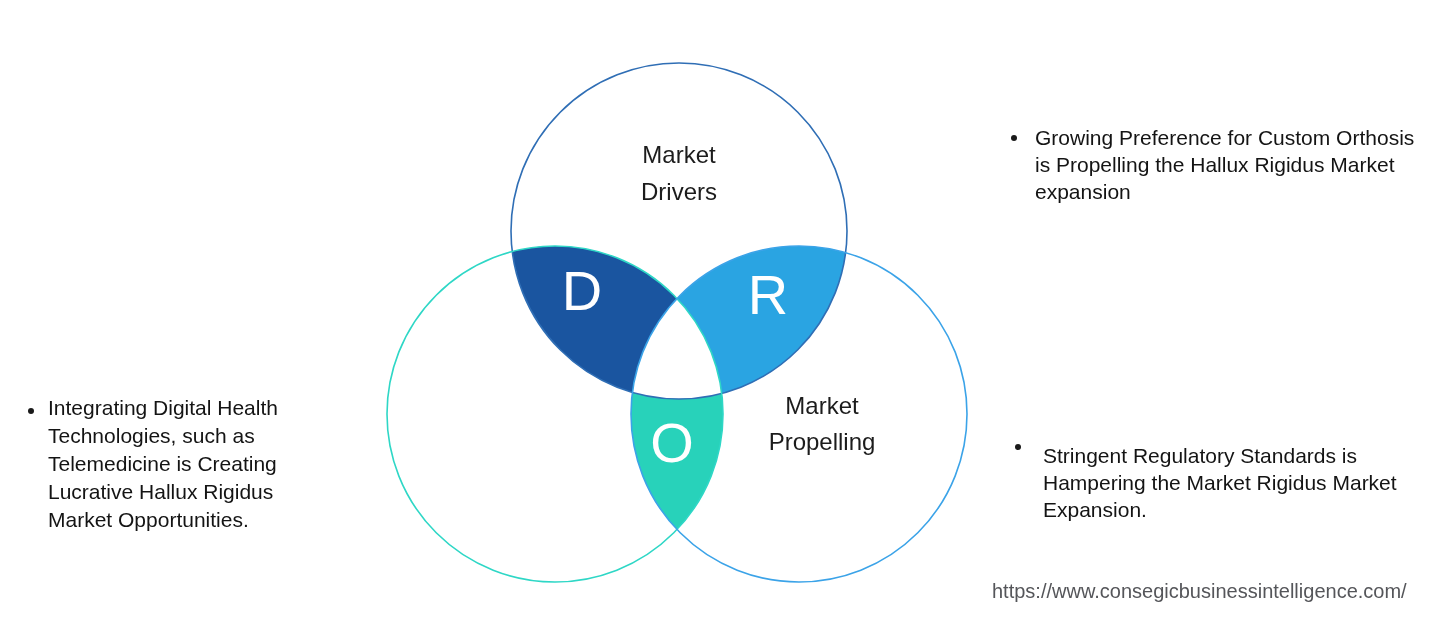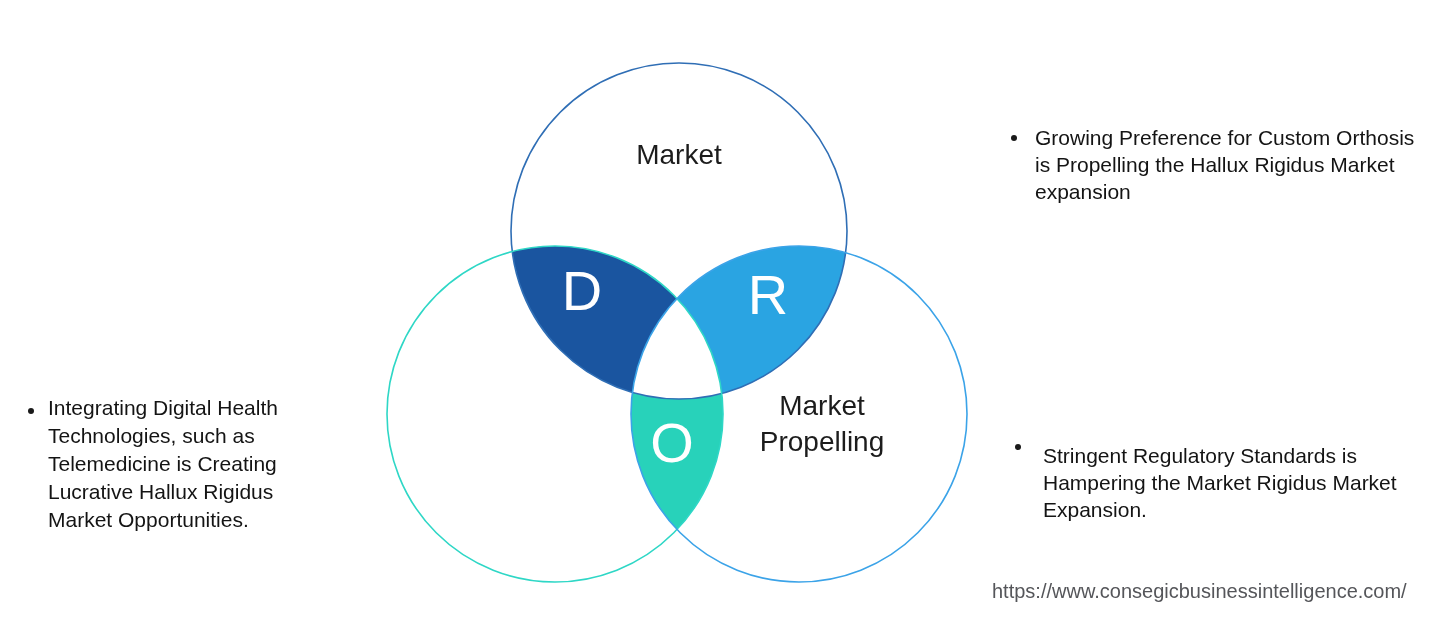--- a/index.html
+++ b/index.html
@@ -21,21 +21,21 @@
     top: 0;
   }
   .lens-letter {
     font-family: "Liberation Sans", sans-serif;
     font-size: 56px;
     font-weight: 400;
   }
   .circle-label {
     position: absolute;
     color: #1c1c1c;
-    font-size: 28px;
+    font-size: 24px;
     font-weight: 400;
     text-align: center;
     line-height: 37px;
     white-space: nowrap;
   }
   .circle-label.two-line { line-height: 36px; }
   .bullet-block {
     position: absolute;
     color: #141414;
     font-size: 21px;
@@ -101,20 +101,21 @@
     <circle cx="555" cy="414" r="168" fill="none" stroke-width="1.6" stroke="#2ed7c6"></circle>
     <circle cx="799" cy="414" r="168" fill="none" stroke-width="1.6" stroke="#3ba3e8"></circle>
 
     <text class="lens-letter" x="582" y="310" text-anchor="middle" fill="#ffffff">D</text>
     <text class="lens-letter" x="768" y="314" text-anchor="middle" fill="#ffffff">R</text>
     <text class="lens-letter" x="672" y="462" text-anchor="middle" fill="#ffffff">O</text>
   </svg>
 
   <div class="circle-label" style="left: 569px; top: 136px; width: 220px;">
     <div>Market</div>
+    <div>Drivers</div>
   </div>
 
 
   <div class="circle-label two-line" style="left: 712px; top: 388px; width: 220px;">
     <div>Market</div>
     <div>Propelling</div>
   </div>
 
   <div class="bullet-block left-panel" style="left: 28px; top: 394px; width: 300px;">
     <div class="bullet-item" style="padding-left: 20px;">

